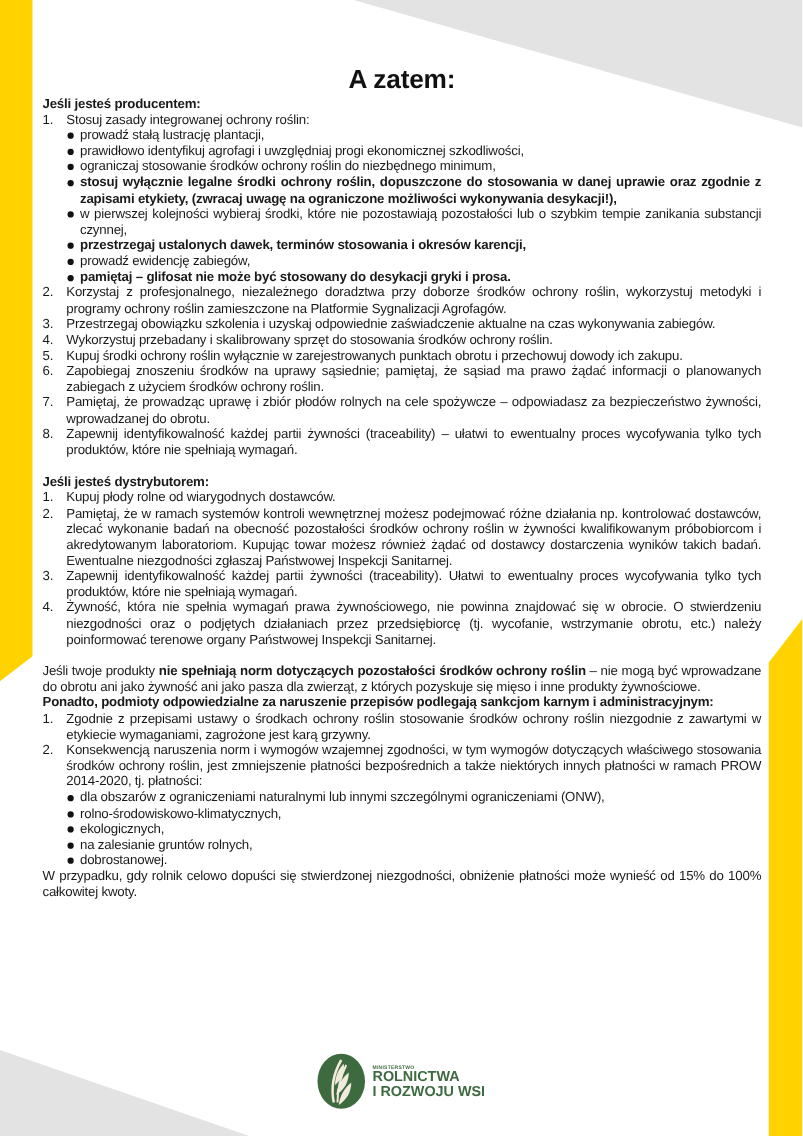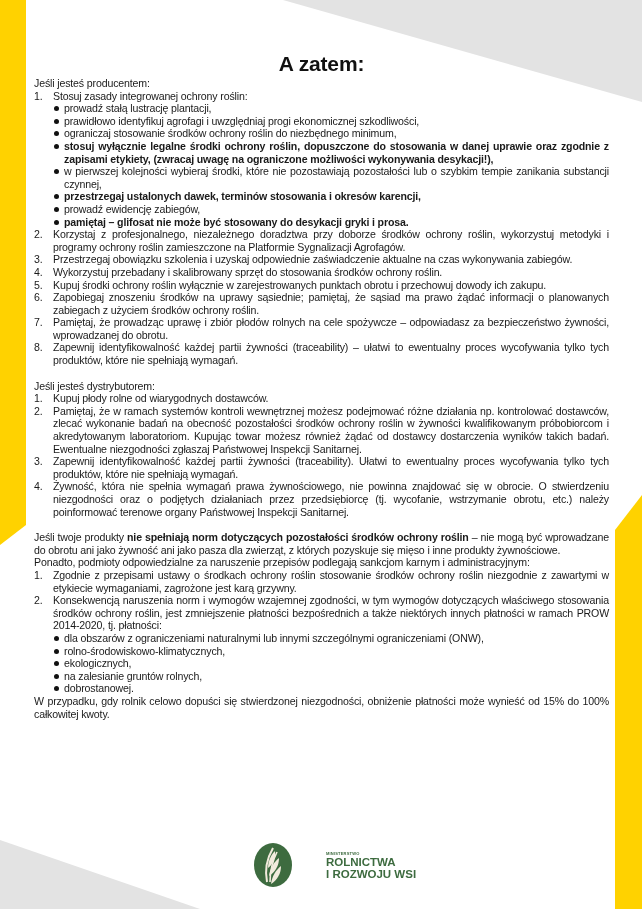--- a/index.html
+++ b/index.html
@@ -4,31 +4,31 @@
 <style>
   html, body { margin:0; padding:0; }
   body { width:642px; height:909px; position:relative; overflow:hidden; background:#ffffff; font-family:"Liberation Sans", sans-serif; color:#1a1a1a; }
   .deco { position:absolute; }
   .gray-top { left:0; top:0; width:642px; height:110px; }
   .gray-bottom { left:0; top:820px; width:260px; height:89px; }
   .yellow-left { left:0; top:0; width:28px; height:545px; }
   .yellow-right { left:612px; top:495px; width:30px; height:414px; }
   .content { position:absolute; left:34px; top:52px; width:575px; font-size:10.6px; line-height:12.6px; letter-spacing:-0.15px; }
   h1 { margin:0 0 1px 0; text-align:center; font-size:21px; line-height:24px; font-weight:bold; color:#111; }
-  .section-title { font-weight:normal; margin:0; }
+  .section-title { font-weight:bold; margin:0; }
   ol { margin:0; padding:0; list-style:none; }
   ol > li { position:relative; padding-left:19px; text-align:justify; }
   ol > li .num { position:absolute; left:0; top:0; }
   ul { margin:0; padding:0; list-style:none; }
   ul > li { position:relative; padding-left:11px; text-align:justify; }
   ul > li::before { content:""; position:absolute; left:1px; top:4px; width:5px; height:5px; border-radius:50%; background:#111; }
   .b { font-weight:bold; }
   .gap { height:13px; }
   p { margin:0; text-align:justify; }
-  .logo { position:absolute; left:253px; top:842px; display:flex; align-items:center;gap:28px; }
+  .logo { position:absolute; left:253px; top:842px; display:flex; align-items:center; }
   .logo-circle { width:40px; height:46px; }
   .logo-text { margin-left:5px; color:#3d6b3f; font-weight:bold; }
   .logo-small { font-size:4px; line-height:5px; letter-spacing:0.2px; }
   .logo-big { font-size:11.5px; line-height:12px; }
 </style>
 </head>
 <body>
 
 <svg class="deco gray-top" viewBox="0 0 642 110" preserveAspectRatio="none">
   <polygon points="283,0 642,0 642,102" fill="#E3E3E3"></polygon>

